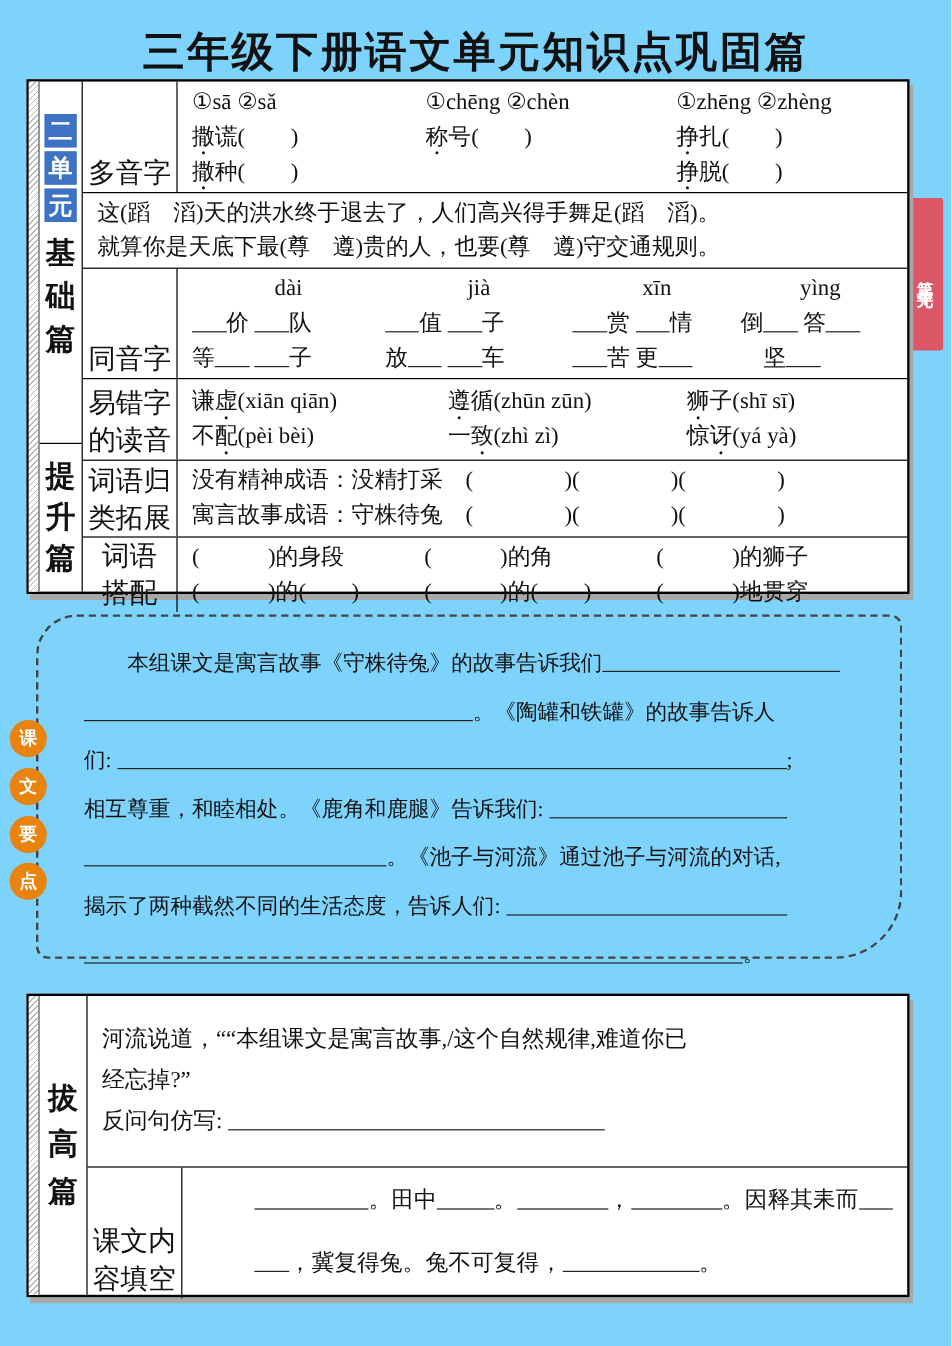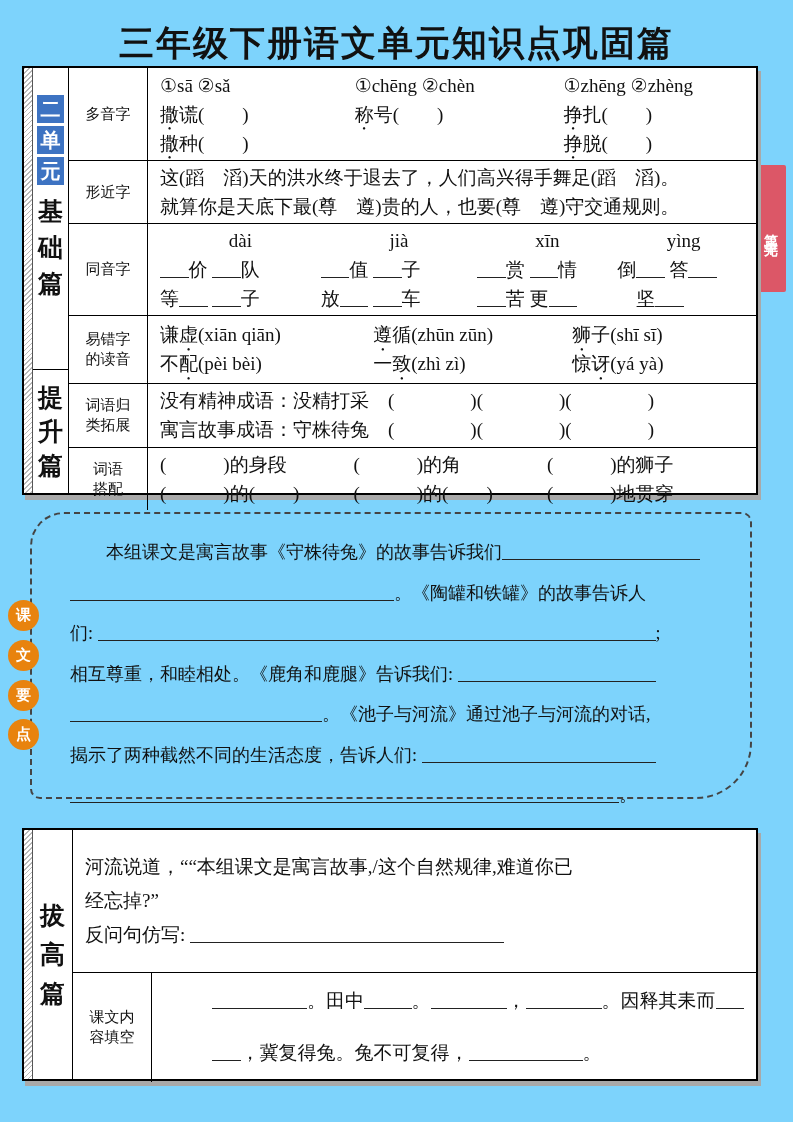--- a/index.html
+++ b/index.html
@@ -35,21 +35,21 @@
     font-family:"Liberation Sans","DejaVu Sans",sans-serif;
   }
   .vchar { font-size:25px; font-weight:bold; line-height:1; }
   .side-sec1 .vchars { margin-top:14px; display:flex; flex-direction:column; gap:11px; align-items:center; }
   .bottom-side { flex:0 0 40px; border-right:1.5px solid #000; display:flex; flex-direction:column; align-items:center; justify-content:center; gap:14px; }
   .rows { flex:1; display:flex; flex-direction:column; }
   .row { display:flex; border-top:1.5px solid #000; }
   .row:first-child { border-top:none; }
   .label-cell {
     flex:0 0 79px; border-right:1.5px solid #000; display:flex; flex-direction:column;
-    align-items:center; justify-content:center; font-size:15px; line-height:1.35; font-weight:500;
+    align-items:center; justify-content:flex-end; font-size:23px; line-height:1.35; font-weight:500;
   }
   .content-cell {
     flex:1; display:flex; flex-direction:column; justify-content:center;
     padding:2px 6px 2px 12px; font-size:19px; overflow:hidden;
   }
   .cgrid { display:grid; }
   .line { line-height:29px; white-space:nowrap; }
   .pin-center { text-align:center; }
   .bottom-table .content-cell .line { line-height:34px; }
   .bottom-table .row:nth-child(2) .content-cell .line { line-height:52px; }
@@ -133,23 +133,20 @@
               </div>
               <div>
                 <div class="line">①zhēng ②zhèng</div>
                 <div class="line"><span class="dotchar">挣</span>扎(　　)</div>
                 <div class="line"><span class="dotchar">挣</span>脱(　　)</div>
               </div>
             </div>
           </div>
         </div>
         <div class="row" style="flex: 0 0 58.5px;">
-          <div class="label-cell">
-            <div>形近字</div>
-          </div>
           <div class="content-cell">
             <div class="line">这(蹈　滔)天的洪水终于退去了，人们高兴得手舞足(蹈　滔)。</div>
             <div class="line">就算你是天底下最(尊　遵)贵的人，也要(尊　遵)守交通规则。</div>
           </div>
         </div>
         <div class="row" style="flex: 0 0 78.5px;">
           <div class="label-cell">
             <div>同音字</div>
           </div>
           <div class="content-cell">

